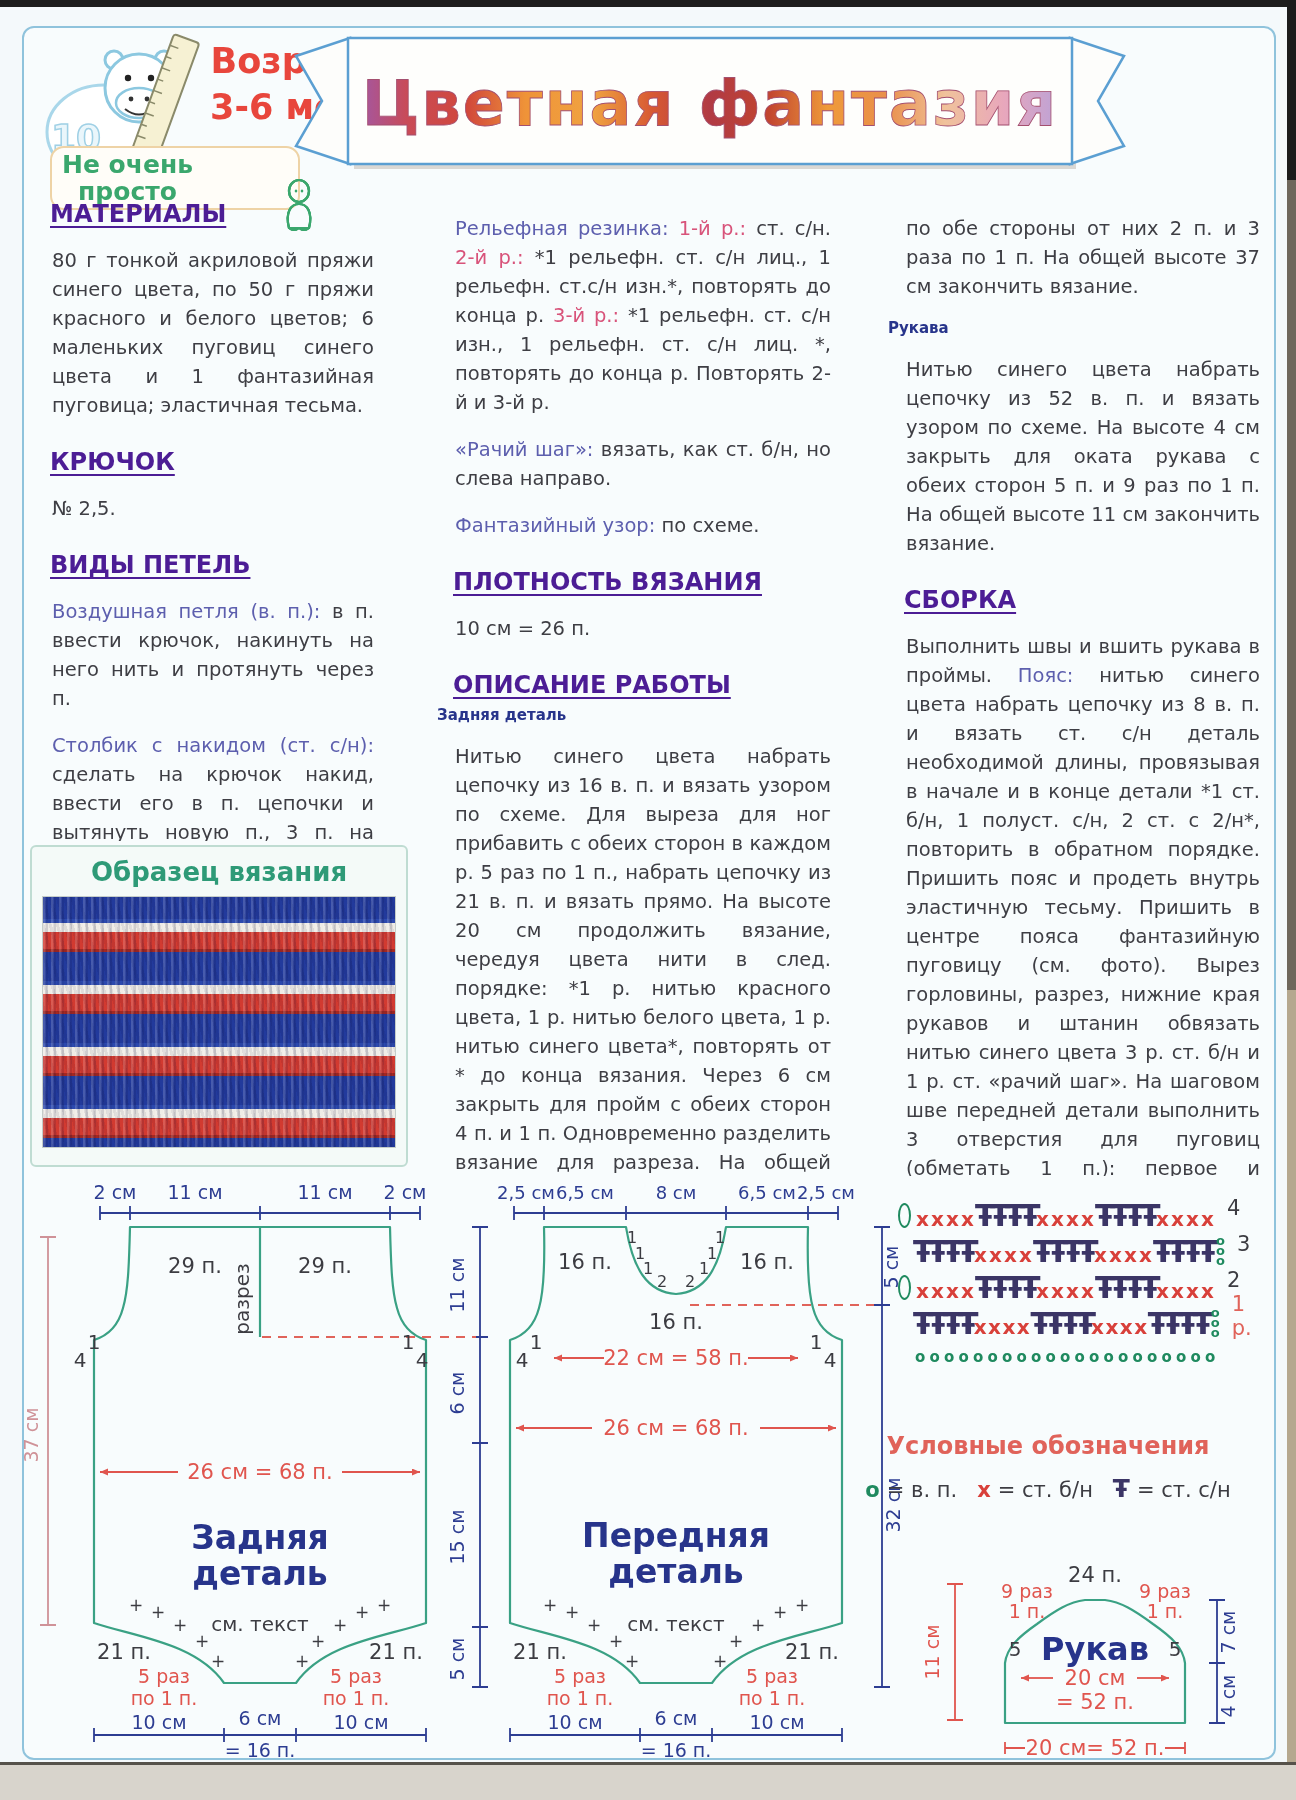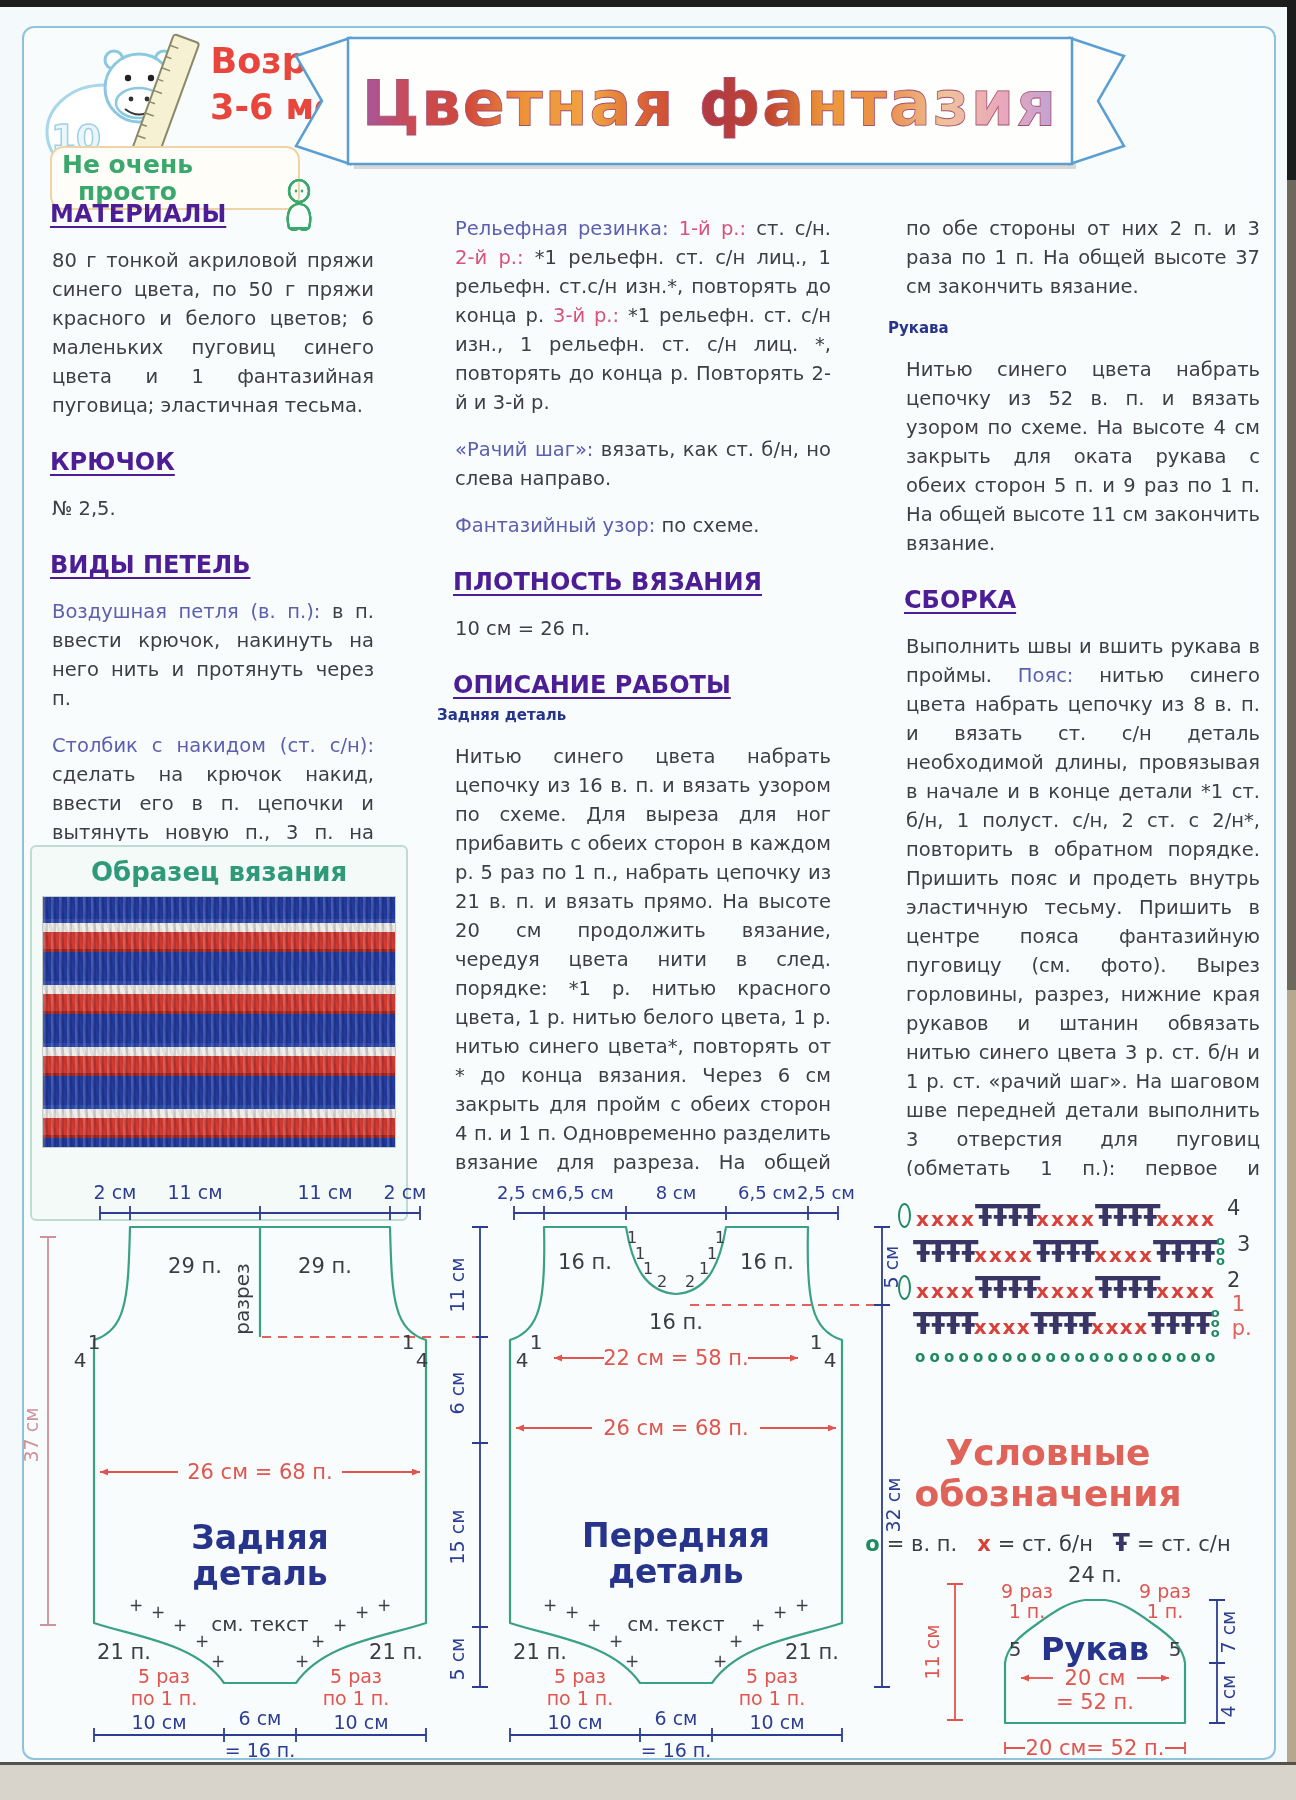--- a/index.html
+++ b/index.html
@@ -21,21 +21,21 @@
   .col{position:absolute;color:#3e3e44}
   .blk-h{color:#4c1d95;font-size:24px;font-weight:bold;margin:28px 16px 7px;text-decoration:underline;text-underline-offset:4px}
   .col .blk-h:first-child{margin-top:4px}
   .blk-sub{color:#27348b;font-size:15px;font-weight:bold;margin:3px 0 3px}
   .blk-sub.gap{margin-top:27px}
   .blk-p{margin:18px;font-size:19.5px;line-height:29px;text-align:justify}
   .seg-term{color:#5d5fae}
   .seg-pink{color:#d8537a}
 
   
-  .sample{position:absolute;left:30px;top:845px;width:378px;height:376px;border:2px solid #bfdcd2;border-radius:6px;background:#f4faf8;box-sizing:border-box;text-align:center}
+  .sample{position:absolute;left:30px;top:845px;width:378px;height:322px;border:2px solid #bfdcd2;border-radius:6px;background:#f4faf8;box-sizing:border-box;text-align:center}
   .sample-caption{color:#2e9a77;font-size:26px;font-weight:bold;margin:10px 0 9px}
   .sample-photo{width:352px;height:250px;margin:0 auto;border:1px solid #c5cdc9;
     background:
       repeating-linear-gradient(75deg, rgba(0,0,40,.07) 0 3px, rgba(255,255,255,0) 3px 7px),
       repeating-linear-gradient(90deg, rgba(255,255,255,.17) 0 2px, rgba(15,15,60,.14) 3px 5px, rgba(255,255,255,0) 5px 8px),
       repeating-linear-gradient(180deg,
         #223a9c 0 22px, #2c49ae 22px 26px,
         #efece6 26px 35px,
         #d23a30 35px 52px, #a32822 52px 55px,
         #223a9c 55px 62px)}
@@ -71,21 +71,21 @@
   .sym-o{color:#1f8a5f;font-weight:bold;font-size:15px;width:14.5px;text-align:center;line-height:16px}
   .sym-oval{width:9px;height:21px;border:2.5px solid #1f8a5f;border-radius:50%;margin:0 4px 2px 0}
   .sym-v3{display:flex;flex-direction:column;margin:0 0 0 3px}
   .sym-v3 i{font-style:normal;color:#1f8a5f;font-weight:bold;font-size:13px;line-height:10px;text-align:center}
   .srow-num{margin-left:12px;font-size:21px;color:#3c3c42;align-self:center}
   .srow-num.red{color:#e0635a}
   .srow.base{height:24px;margin-top:3px;padding-left:15px}
 
   
   #legend{position:absolute;left:830px;top:1432px;width:436px;text-align:center}
-  .legend-title{color:#e0635a;font-size:36px;font-weight:bold;margin:0 0 14px}
+  .legend-title{color:#e0635a;font-size:24px;font-weight:bold;margin:0 0 14px}
   .lg-item{display:inline-flex;align-items:baseline;gap:7px;margin:0 10px;font-size:21px;color:#3c3c42}
   .lg-sym.o{color:#1f8a5f;font-weight:bold}
   .lg-sym.x{color:#d8403a;font-weight:bold}
   .lg-sym.t{color:#3b3566;font-weight:bold;font-size:25px}
 </style>
 </head>
 <body>
 
 <div class="edge-top"></div>
 <div class="edge-right"></div>

